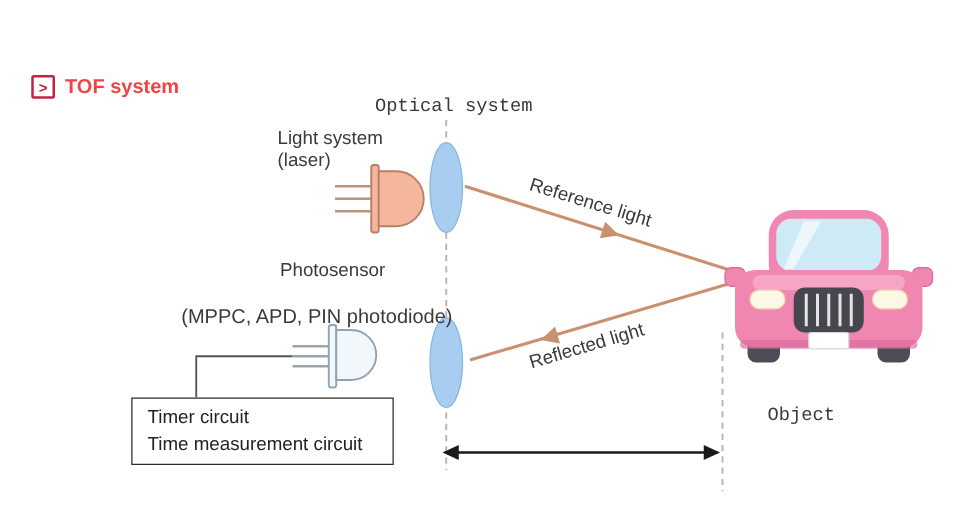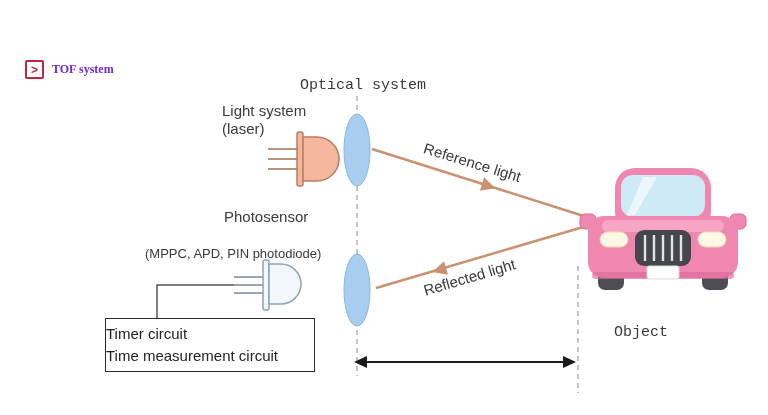--- a/index.html
+++ b/index.html
@@ -5,33 +5,33 @@
   * { box-sizing: border-box; margin: 0; padding: 0; }
   html,body { background:#ffffff; }
   body { font-family:"Liberation Sans", sans-serif; }
   .canvas { position:relative; width:768px; height:415px; background:#ffffff; overflow:hidden; }
   svg.layer { position:absolute; left:0; top:0; }
 
   .hdr { position:absolute; left:25px; top:60px; display:flex; align-items:center; gap:8px; }
   .badge { width:19px; height:19px; border:2px solid #c22340; border-radius:2px;
            color:#c22340; font-weight:bold; font-size:12px; line-height:1;
            display:flex; align-items:center; justify-content:center; background:#fff; }
-  .hdr-title { color:#6d28d9; font-weight:bold; font-size:12px;font-family:Liberation Serif, serif; }
+  .hdr-title { color:#ef4444; font-weight:bold; font-size:16px; }
 
   .label { position:absolute; color:#3a3a3a; font-size:15px; line-height:18px; white-space:nowrap; }
-  .label.small { font-size:13px; }
+  .label.small { font-size:16px; }
   .label.center { text-align:center;font-family:Liberation Mono, monospace; }
 
   .ref-label { transform:rotate(17deg); transform-origin:0 50%; }
   .refl-label { transform:rotate(-16.5deg); transform-origin:0 50%; }
 
   .timer-box { position:absolute; left:105px; top:318px; width:210px; height:54px;
                border:1.6px solid #2b2b2b; background:#ffffff;
                display:flex; flex-direction:column; justify-content:center;
-               padding-left:0; gap:2px; }
+               padding-left:12px; gap:2px; }
   .timer-box span { font-size:15px; line-height:20px; color:#222; display:block; }
 </style>
 </head>
 <body>
 
 <div class="canvas">
 
   <svg class="layer" width="768" height="415" viewBox="0 0 768 415">
 
     <line x1="357" y1="96" x2="357" y2="376" stroke="#b3b3b3" stroke-width="1.5" stroke-dasharray="5 4"></line>

